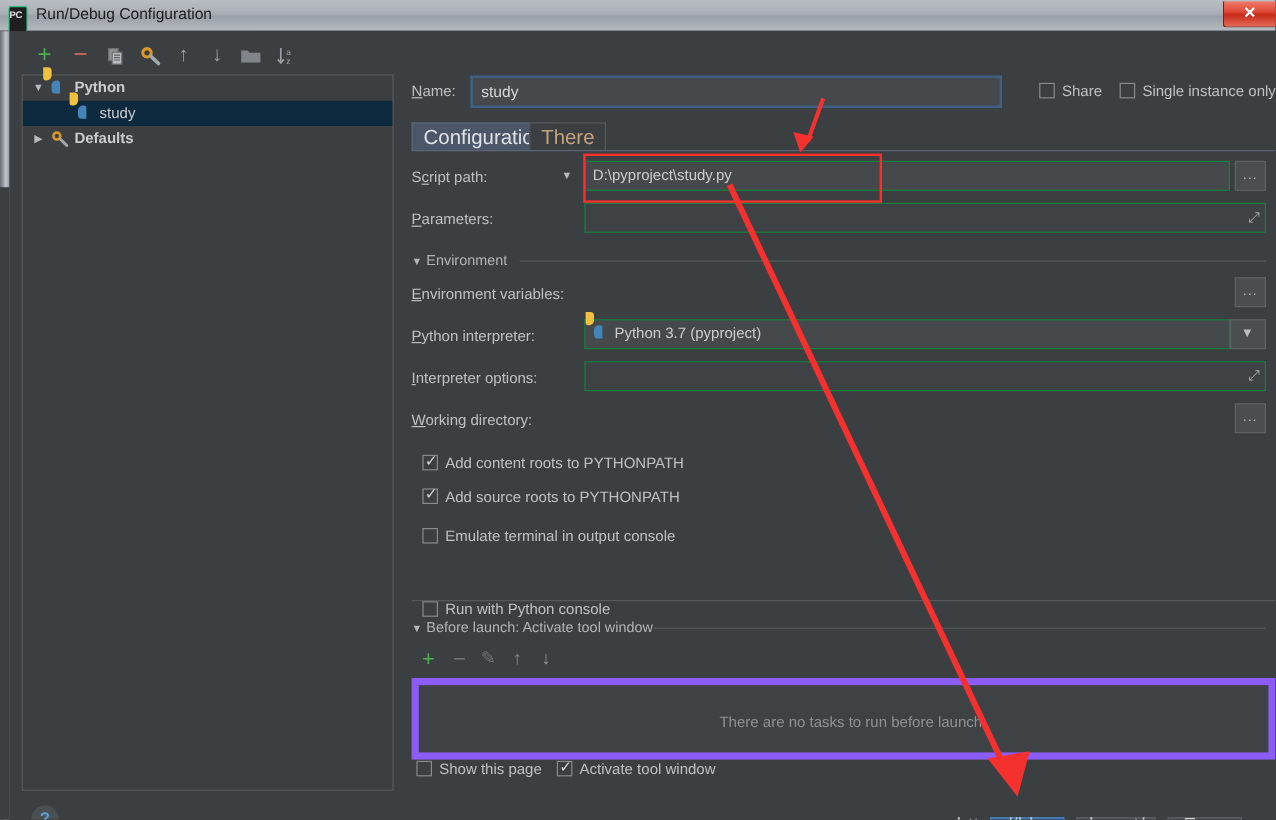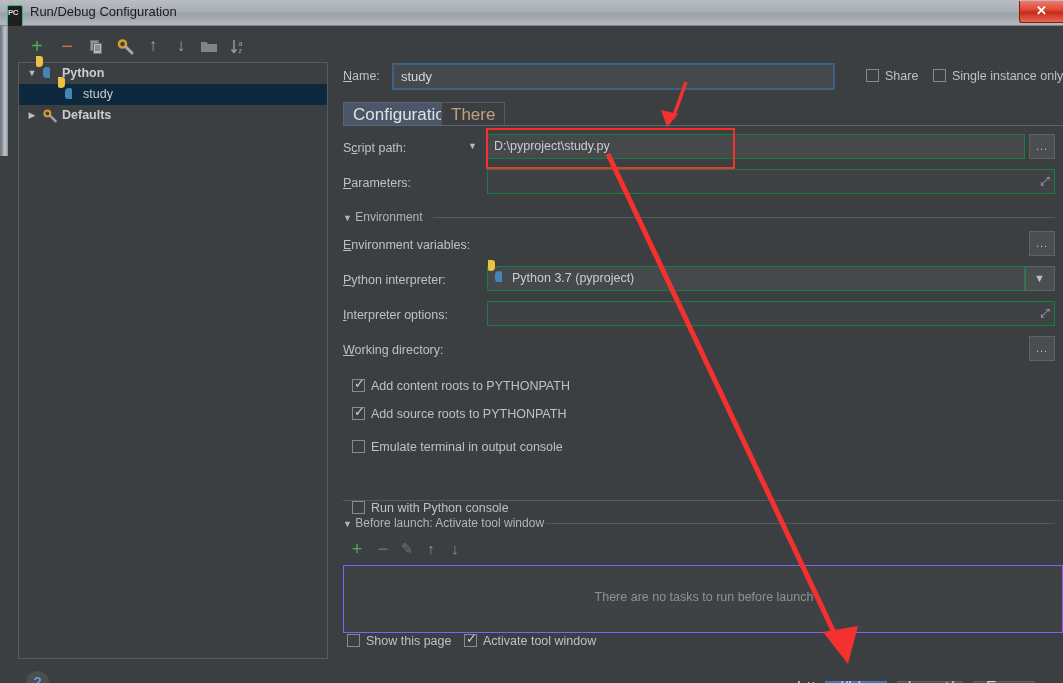--- a/index.html
+++ b/index.html
@@ -152,21 +152,21 @@
 
   
   .sec {
     position: absolute; font-size: 12px; color: #b0b5b9; white-space: nowrap;
   }
   .sec-line { position: absolute; height: 1px; background: #555a5d; }
 
   
   #task-list {
     position: absolute; left: 8px; top: 539px; width: 720px; height: 68px;
-    background: #3f4244; border: 1px solid #8b5cf6;
+    background: #3f4244; border: 6px solid #8b5cf6;
   }
   #task-empty {
     position: absolute; left: 0; top: 24px; width: 720px;
     text-align: center; font-size: 12.5px; color: #8d9296;
   }
   .mini-tb {
     position: absolute; top: 513px; width: 20px; height: 20px;
     text-align: center; line-height: 20px; font-size: 15px; color: #8d9296;
   }
 

